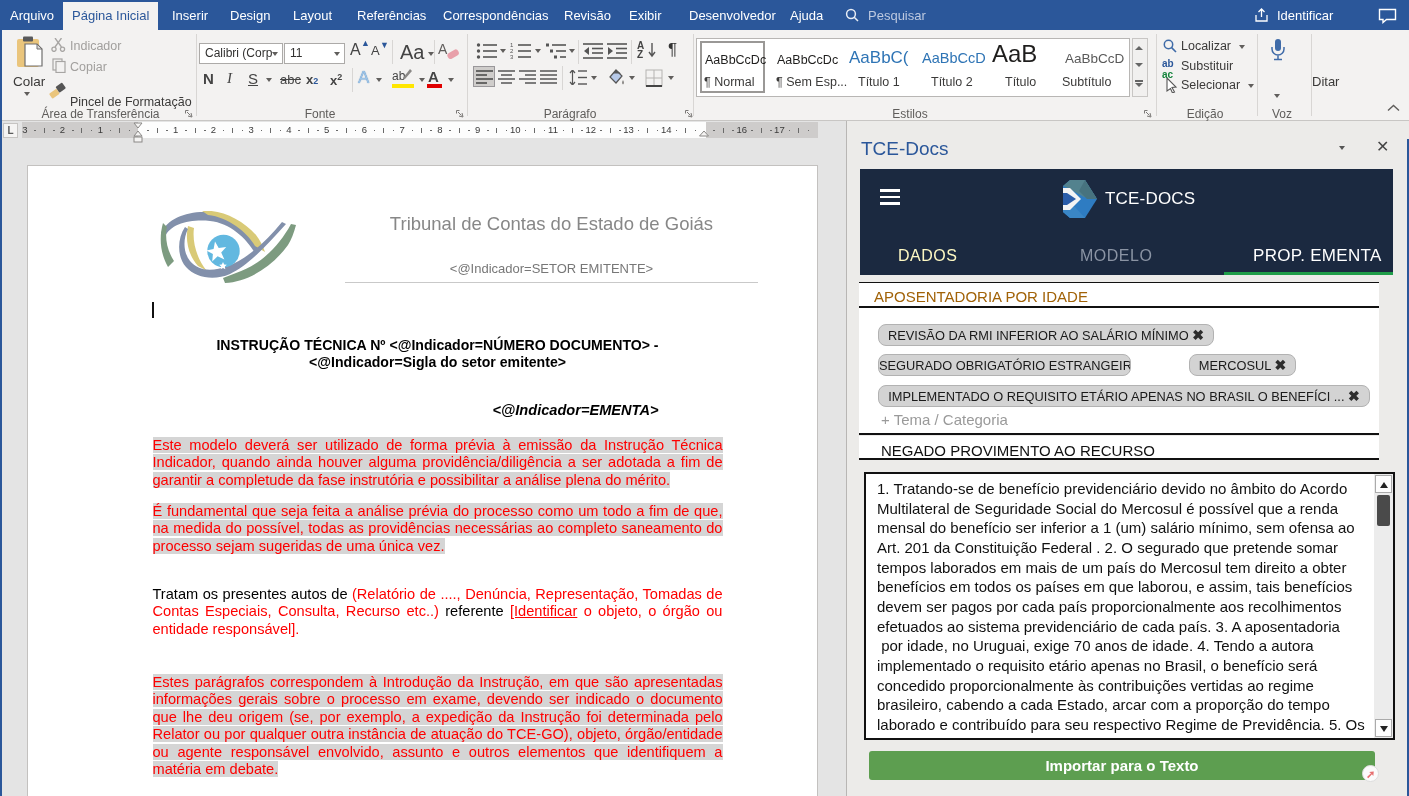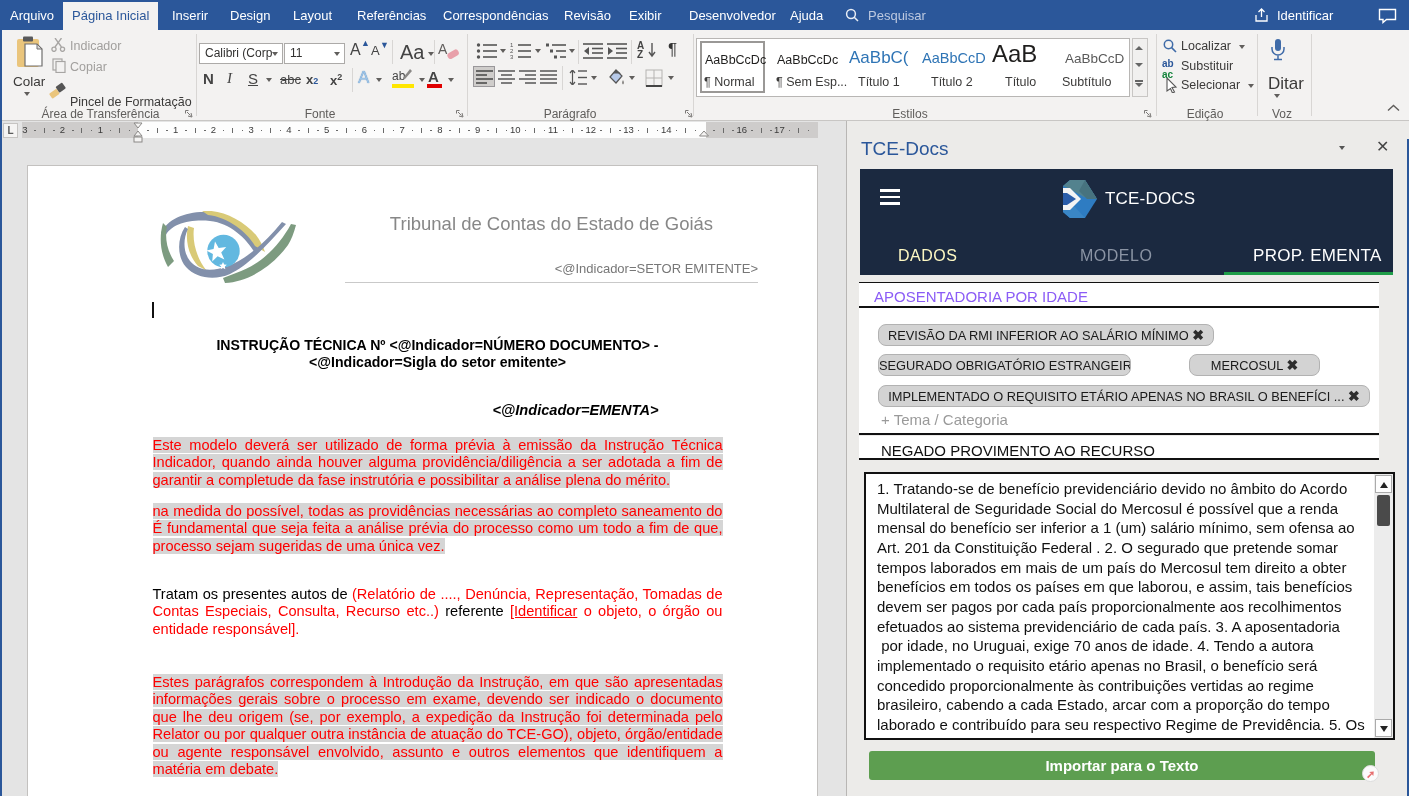--- a/index.html
+++ b/index.html
@@ -290,21 +290,21 @@
     </svg>
  <div class="rtxt" style="left:1181px;top:48px">Selecionar</div>
     <span class="dd a" style="left:1248px;top:54px"></span>
 
  <svg class="a" style="left:1270px;top:8px" width="16" height="27" viewBox="0 0 16 27">
       <rect x="5" y="1" width="6" height="12" rx="3" fill="#3f6ba8"></rect>
       <path d="M2,9 v2 a6,6 0 0 0 12,0 v-2" fill="none" stroke="#3f6ba8" stroke-width="1.5"></path>
       <line x1="8" y1="17.5" x2="8" y2="21" stroke="#3f6ba8" stroke-width="1.5"></line>
       <line x1="4" y1="21.5" x2="12" y2="21.5" stroke="#3f6ba8" stroke-width="1.5"></line>
     </svg>
- <div class="rtxt" style="left:1268px;top:44px;font-size:17px">Ditar</div>
+ <div class="rtxt" style="left:1312px;top:44px;font-size:13px">Ditar</div>
  <span class="dd a" style="left:1274px;top:64px"></span>
  <svg class="a" style="left:1387px;top:74px" width="13" height="8" viewBox="0 0 13 8">
       <path d="M1,6.5 L6.5,1.5 L12,6.5" fill="none" stroke="#5f5d5b" stroke-width="1.4"></path>
     </svg>
 </div>
 
 <div class="a" style="left:0;top:30px;width:2px;height:766px;background:#2b579a;z-index:9"></div>
 <div class="a" id="docarea" style="left:0;top:121px;width:846px;height:675px;background:#e4e4e4">
  <div class="a" style="left:3px;top:2px;width:15px;height:15px;background:#f5f4f3;border:1px solid #c6c4c2;color:#5b5b5b;font-size:10px;font-weight:bold;text-align:center;line-height:14px">L</div>
  <div class="a" id="ruler" style="left:22px;top:1px;width:796px;height:16px;background:#cecccb"></div>
@@ -411,34 +411,34 @@
   <path d="M42,0 C60,-2 82,8 96,24 C100,29 103,35 105,41 L95,35 C87,21 68,6 48,4 Z" fill="#d9ca77"></path>
   <path d="M28,15 C25,28 28,44 38,55 L46.5,59.5 C37,48 32,31 34,17 Z" fill="#d9ca77"></path>
   <path d="M3,12 C-1,26 0,42 8,56 L14,50 C6,38 5,24 7,16 Z" fill="#7d9b80"></path>
   <path d="M65,72 C88,71 112,56 128,34 C131,29 134,22 136,14 L131,13 C118,37 98,55 76,62 L63,67 Z" fill="#7d9b80"></path>
   <path d="M25,16 C17,28 17,46 26,56 C36,67 54,70 70,63 C88,55 108,33 126,13 L122,11 C104,33 86,48 68,55 C52,61 38,60 30,50 C23,41 23,28 28,18 Z" fill="#8290ab"></path>
   <circle cx="63.5" cy="40" r="16.2" fill="#62b8e0"></circle>
   <polygon points="55.0,30.6 58.7,37.0 66.2,36.0 61.2,41.6 64.4,48.4 57.6,45.3 52.2,50.5 52.9,43.1 46.3,39.5 53.6,37.9" fill="#fff"></polygon>
   <path d="M63,51 l1.2,2.4 2.6,0.4 -1.9,1.8 0.4,2.6 -2.3,-1.2 -2.3,1.2 0.4,-2.6 -1.9,-1.8 2.6,-0.4 z" fill="#fff"></path>
  </svg>
  <div class="a" style="left:304px;top:48px;width:413px;text-align:center;font-size:18.5px;color:#878787">Tribunal de Contas do Estado de Goiás</div>
- <div class="a" style="left:304px;top:96px;width:413px;text-align:right;font-size:13px;color:#777">&lt;@Indicador=SETOR EMITENTE&gt;</div>
+ <div class="a" style="left:304px;top:96px;width:413px;text-align:center;font-size:13px;color:#777">&lt;@Indicador=SETOR EMITENTE&gt;</div>
  <div class="a" style="left:304px;top:117px;width:413px;height:1px;background:#c9c9c9"></div>
  <div class="a" style="left:111px;top:137px;width:1.5px;height:16px;background:#111"></div>
  <div class="a" id="doctext" style="left:111.5px;top:0;width:570px">
   <div class="a" style="left:0;top:172px;width:570px;text-align:center;font-weight:bold;font-size:14.1px">INSTRUÇÃO TÉCNICA Nº &lt;@Indicador=NÚMERO DOCUMENTO&gt; -<br>&lt;@Indicador=Sigla do setor emitente&gt;</div>
   <div class="a" style="left:340px;top:237px;font-weight:bold;font-style:italic">&lt;@Indicador=EMENTA&gt;</div>
   <div class="a red" style="left:0;top:272px;width:570px">
    <div class="jl"><span class="hl">Este modelo deverá ser utilizado de forma prévia à emissão da Instrução Técnica</span></div>
    <div class="jl"><span class="hl">Indicador, quando ainda houver alguma providência/diligência a ser adotada a fim de</span></div>
    <div class="jle"><span class="hl">garantir a completude da fase instrutória e possibilitar a análise plena do mérito.</span></div>
   </div>
   <div class="a red" style="left:0;top:338px;width:570px">
+   <div class="jl"><span class="hl">É fundamental que seja feita a análise prévia do processo como um todo a fim de que,</span></div>
    <div class="jl"><span class="hl">na medida do possível, todas as providências necessárias ao completo saneamento do</span></div>
-   <div class="jl"><span class="hl">É fundamental que seja feita a análise prévia do processo como um todo a fim de que,</span></div>
    <div class="jle"><span class="hl">processo sejam sugeridas de uma única vez.</span></div>
   </div>
   <div class="a" style="left:0;top:421px;width:570px">
    <div class="jl">Tratam os presentes autos de <span class="red">(Relatório de ...., Denúncia, Representação, Tomadas de</span></div>
    <div class="jl"><span class="red">Contas Especiais, Consulta, Recurso etc..)</span> referente <span class="red" style="text-decoration:underline">[Identificar</span><span class="red"> o objeto, o órgão ou</span></div>
    <div class="jle"><span class="red">entidade responsável].</span></div>
   </div>
   <div class="a red" style="left:0;top:509px;width:570px">
    <div class="jl"><span class="hl">Estes parágrafos correspondem à Introdução da Instrução, em que são apresentadas</span></div>
    <div class="jl"><span class="hl">informações gerais sobre o processo em exame, devendo ser indicado o documento</span></div>
@@ -466,25 +466,25 @@
    <polygon points="0,8 7,8 18,19 7,30 0,30" fill="#f4f4f4"></polygon>
    <polygon points="0,13 4,13 13,19 4,25 0,25" fill="#2b5da9"></polygon>
   </svg>
   <div class="a" style="left:245px;top:20px;font-size:17px;color:#fff;letter-spacing:0.2px">TCE-DOCS</div>
   <div class="a" style="left:38px;top:78px;font-size:16px;color:#fef9c3;letter-spacing:0.5px">DADOS</div>
   <div class="a" style="left:220px;top:78px;font-size:16px;color:#8b94a4;letter-spacing:0.5px">MODELO</div>
   <div class="a" style="left:393px;top:77px;font-size:17px;color:#fff;letter-spacing:0.3px">PROP. EMENTA</div>
   <div class="a" style="left:364px;top:103px;width:169px;height:3px;background:#1f9d49"></div>
  </div>
  <div class="a" style="left:12px;top:161px;width:520px;height:153px;background:#fff;border-top:1.5px solid #111"></div>
- <div class="a" style="left:27px;top:167px;font-size:15px;color:#8b5cf6">APOSENTADORIA POR IDADE</div>
+ <div class="a" style="left:27px;top:167px;font-size:15px;color:#a16207">APOSENTADORIA POR IDADE</div>
  <div class="a" style="left:12px;top:185px;width:520px;height:2px;background:#111"></div>
  <div class="tag" style="left:31px;top:203px;width:336px">REVISÃO DA RMI INFERIOR AO SALÁRIO MÍNIMO <b>✖</b></div>
  <div class="tag" style="left:31px;top:233px;width:253px">SEGURADO OBRIGATÓRIO ESTRANGEIRO <b>✖</b></div>
- <div class="tag" style="left:342px;top:233px;width:131px">MERCOSUL <b>✖</b></div>
+ <div class="tag" style="left:342px;top:233px;width:107px">MERCOSUL <b>✖</b></div>
  <div class="tag" style="left:31px;top:264px;width:492px">IMPLEMENTADO O REQUISITO ETÁRIO APENAS NO BRASIL O BENEFÍCI ... <b>✖</b></div>
  <div class="a" style="left:34px;top:290px;font-size:15px;color:#9a9a9a">+ Tema / Categoria</div>
  <div class="a" style="left:12px;top:312px;width:520px;height:2px;background:#111"></div>
  <div class="a" style="left:12px;top:315px;width:520px;height:24px;background:#fff;border-bottom:2px solid #111"></div>
  <div class="a" style="left:34px;top:321px;font-size:15px;color:#111">NEGADO PROVIMENTO AO RECURSO</div>
  <div class="a" id="tarea" style="left:17px;top:351px;width:531px;height:268px;background:#fff;border:2px solid #111">
   <div class="a" id="tatext" style="left:11px;top:5px;width:490px;font-size:15px;line-height:19.65px;color:#111">1. Tratando-se de benefício previdenciário devido no âmbito do Acordo<br>Multilateral de Seguridade Social do Mercosul é possível que a renda<br>mensal do benefício ser inferior a 1 (um) salário mínimo, sem ofensa ao<br>Art. 201 da Constituição Federal . 2. O segurado que pretende somar<br>tempos laborados em mais de um país do Mercosul tem direito a obter<br>benefícios em todos os países em que laborou, e assim, tais benefícios<br>devem ser pagos por cada país proporcionalmente aos recolhimentos<br>efetuados ao sistema previdenciário de cada país. 3. A aposentadoria<br>&nbsp;por idade, no Uruguai, exige 70 anos de idade. 4. Tendo a autora<br>implementado o requisito etário apenas no Brasil, o benefício será<br>concedido proporcionalmente às contribuições vertidas ao regime<br>brasileiro, cabendo a cada Estado, arcar com a proporção do tempo<br>laborado e contribuído para seu respectivo Regime de Previdência. 5. Os</div>
   <div class="a" style="right:0;top:0;width:19px;height:264px;background:#ececec"></div>
   <div class="a" style="right:1px;top:1px;width:17px;height:18px;background:#fdfdfd;border:1px solid #aaa;text-align:center">
         <div style="margin:6px auto 0;width:0;border-left:4.5px solid transparent;border-right:4.5px solid transparent;border-bottom:6px solid #222"></div>

